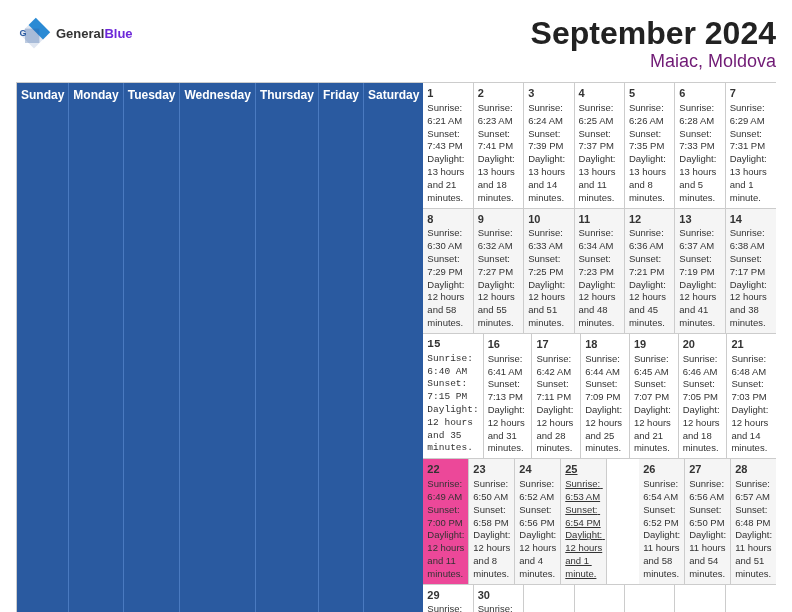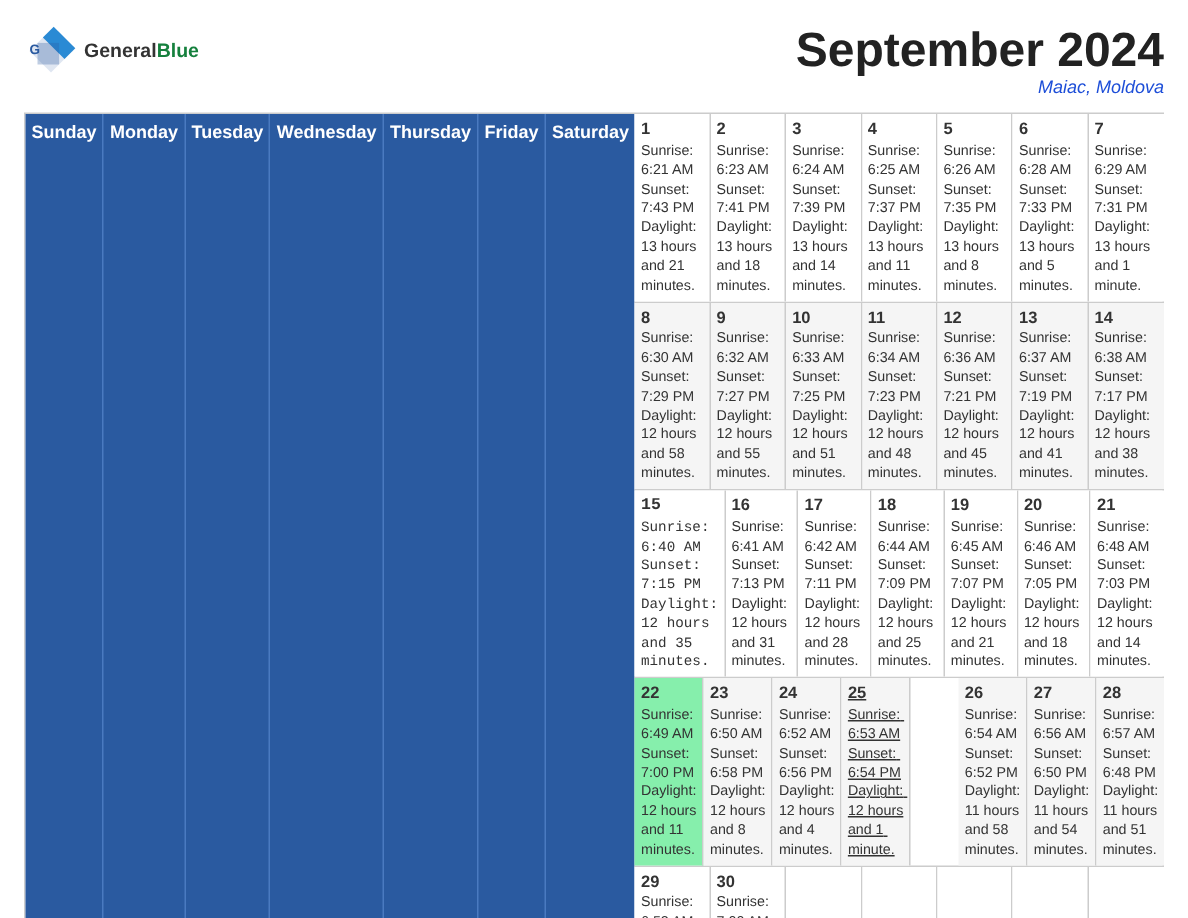--- a/index.html
+++ b/index.html
@@ -43,23 +43,22 @@
     .title-block {
       text-align: right;
     }
     .month-title {
       font-size: 32px;
       font-weight: bold;
       color: #222;
       line-height: 1.1;
     }
     .location {
-      font-size: 12px;
-      color: #1d4ed8;
-      font-style: italic;
+      font-size: 18px;
+      color: #701a75;
     }
     .calendar {
       flex: 1;
       display: flex;
       flex-direction: row;
       border: 1px solid #ccc;
     }
     .cal-header {
       display: grid;
       grid-template-columns: repeat(7, 1fr);
@@ -114,21 +113,21 @@
   <div class="header">
     <div class="logo">
       <svg class="logo-icon" viewBox="0 0 40 40">
         <polygon points="20,4 36,20 20,36 4,20" fill="#2a5aa0" opacity="0.15"></polygon>
         <polygon points="22,2 38,18 30,26 14,10" fill="#2a8ad4"></polygon>
         <polygon points="10,14 26,14 26,30 10,30" fill="#2a5aa0" opacity="0.3"></polygon>
         <text x="4" y="22" font-size="10" fill="#2a5aa0" font-weight="bold">G</text>
       </svg>
       <div class="logo-text">
         <span>General</span>
-        <span style="color:#15803d">Blue</span>
+        <span style="color:#6d28d9">Blue</span>
       </div>
     </div>
     <div class="title-block">
       <div class="month-title">September 2024</div>
       <div class="location">Maiac, Moldova</div>
     </div>
   </div>
 
   <div class="calendar">
     <div class="cal-header">
@@ -225,21 +224,21 @@
           <div class="cal-cell" style="background: rgb(255, 255, 255); white-space: pre-wrap;"><span class="day-num">20</span>Sunrise: 6:46 AM
 Sunset: 7:05 PM
 Daylight: 12 hours
 and 18 minutes.</div>
           <div class="cal-cell" style="background: rgb(255, 255, 255); white-space: pre-wrap;"><span class="day-num">21</span>Sunrise: 6:48 AM
 Sunset: 7:03 PM
 Daylight: 12 hours
 and 14 minutes.</div>
         </div>
         <div class="cal-row">
-          <div class="cal-cell" style="background: #86efac; white-space: pre-wrap;"><span class="day-num">22</span>Sunrise: 6:49 AM
+          <div class="cal-cell" style="background: #ec4899; white-space: pre-wrap;"><span class="day-num">22</span>Sunrise: 6:49 AM
 Sunset: 7:00 PM
 Daylight: 12 hours
 and 11 minutes.</div>
           <div class="cal-cell" style="background: rgb(245, 245, 245); white-space: pre-wrap;"><span class="day-num">23</span>Sunrise: 6:50 AM
 Sunset: 6:58 PM
 Daylight: 12 hours
 and 8 minutes.</div>
           <div class="cal-cell" style="background: rgb(245, 245, 245); white-space: pre-wrap;"><span class="day-num">24</span>Sunrise: 6:52 AM
 Sunset: 6:56 PM
 Daylight: 12 hours

